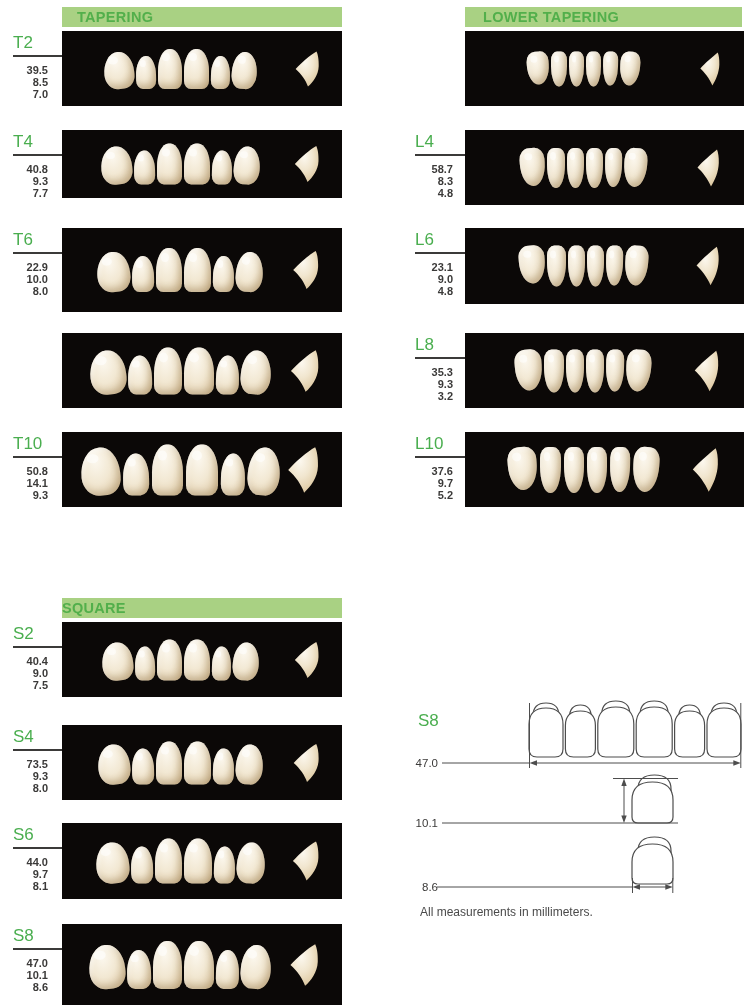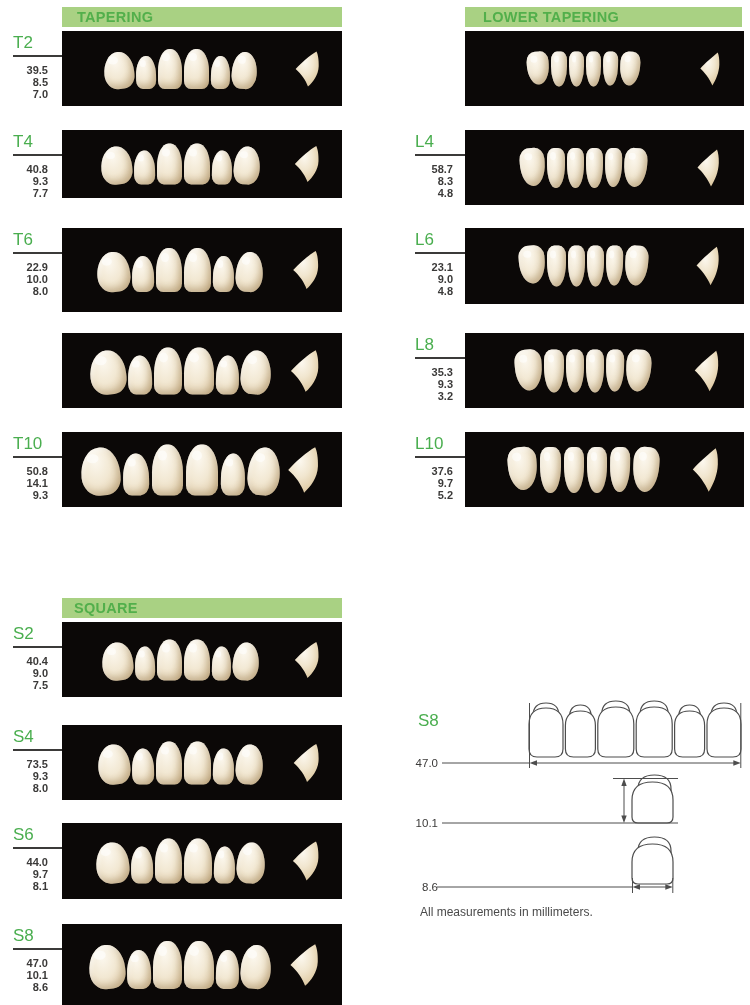--- a/index.html
+++ b/index.html
@@ -8,21 +8,21 @@
     background:#ffffff;font-family:"Liberation Sans",sans-serif;
   }
   .header-bar{
     position:absolute;height:20px;box-sizing:border-box;
     display:flex;align-items:center;
     background:var(--hdr-bar);color:var(--hdr-text);
     font-size:14.5px;font-weight:700;letter-spacing:.3px;
   }
   #hdr-0{left:62px;top:7px;width:280px;padding-left:15px;}
   #hdr-1{left:465px;top:7px;width:277px;padding-left:18px;}
-  #hdr-2{left:62px;top:598px;width:280px;padding-left:12px;}
+  #hdr-2{left:62px;top:598px;width:280px;}
 
   .row{position:absolute;}
   .label-col{position:absolute;left:0;top:0;height:100%;}
   .mould-label{position:absolute;left:5px;top:2px;font-size:17px;line-height:20px;color:var(--green-label);}
   .label-rule{position:absolute;top:24px;height:2px;background:var(--ink);}
   .measurements{position:absolute;left:0;top:34px;text-align:right;font-size:11px;font-weight:700;line-height:11.8px;color:var(--ink);}
   .meas{white-space:nowrap;}
 
   .panel{position:absolute;top:0;height:100%;background:var(--panel);}
   .teeth-group{position:absolute;display:flex;top:50%;transform:translateY(-50%);}

